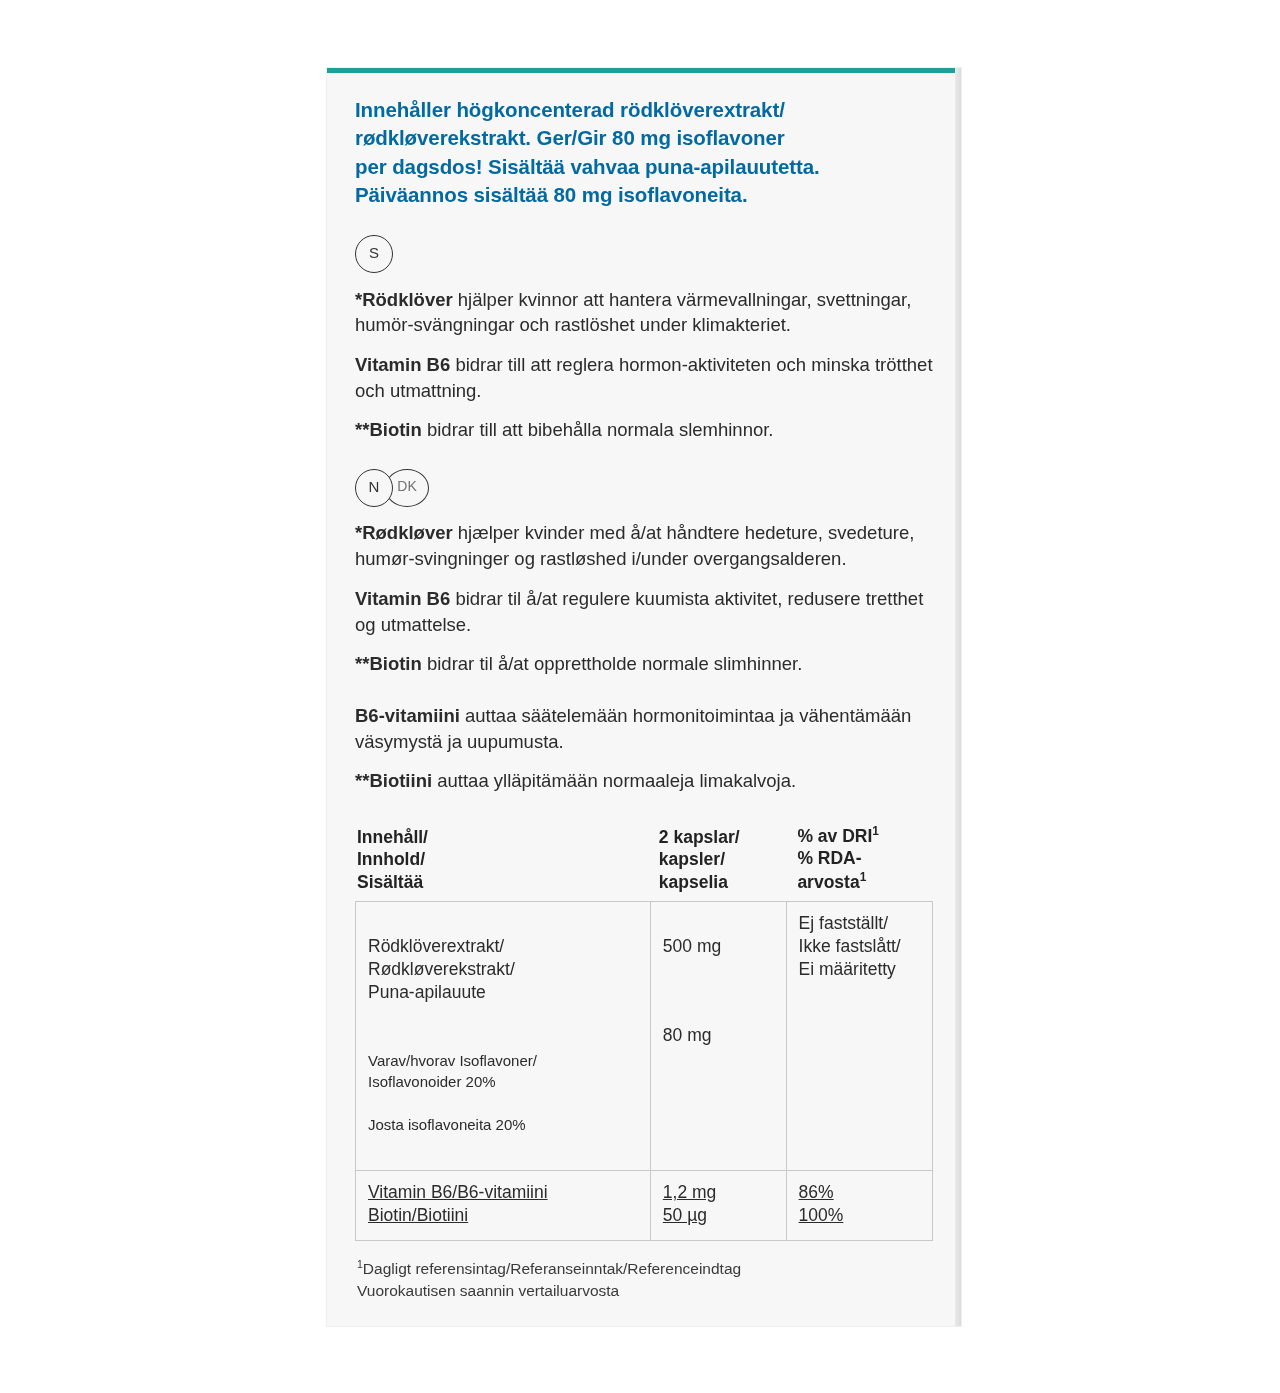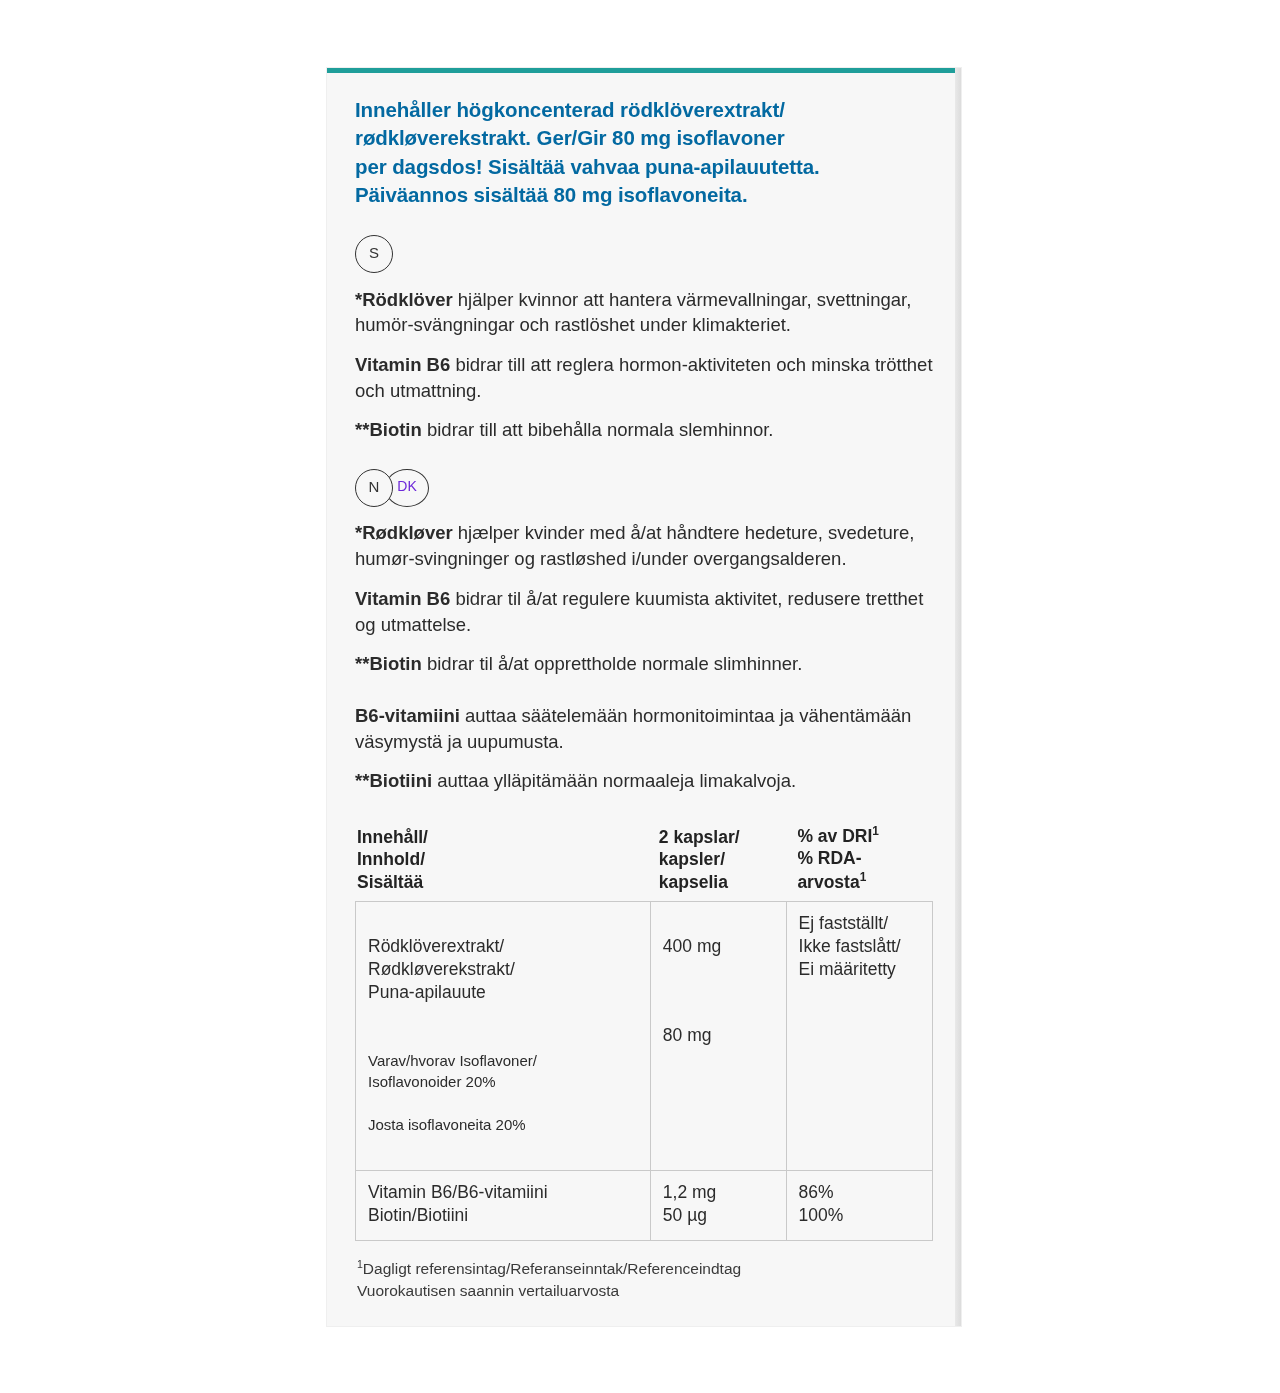--- a/index.html
+++ b/index.html
@@ -101,21 +101,21 @@
   }
   .badge-nodk .b1 {
     width: 36px; height: 36px; line-height: 33px;
     border: 1.6px solid #333; border-radius: 50%;
     text-align: center; font-size: 15px; color: #333;
     position: relative; z-index: 2; background: #f7f7f7;
   }
   .badge-nodk .b2 {
     width: 42px; height: 36px; line-height: 33px;
     border: 1.6px solid #333; border-radius: 50%;
-    text-align: center; font-size: 14px; color: #6d28d9;
+    text-align: center; font-size: 14px; color: #737373;
     margin-left: -8px; position: relative; z-index: 1;
   }
   .indent-text {
     text-indent: 58px;
   }
   .indent-text.wide {
     text-indent: 110px;
   }
   .badge-abs {
     position: absolute;
@@ -141,20 +141,21 @@
   .tbl-head .c3 { width: 135px; white-space: pre-line; }
 
   .tbl-box {
     border: 1.4px solid #c9c9c9;
   }
   .tbl-row {
     display: flex;
   }
   .tbl-row + .tbl-row {
     border-top: 1.4px solid #c9c9c9;
+    text-decoration: underline;
   }
   .cell {
     padding: 10px 10px 12px 12px;
     box-sizing: border-box;
     font-size: 17.5px;
     line-height: 1.32;
     color: #2b2b2b;
     white-space: pre-line;
   }
   .cell.c1 { width: 305px; border-right: 1.4px solid #c9c9c9; }
@@ -239,21 +240,21 @@
         <div class="tbl-row">
           <div class="cell c1">
             <div>Rödklöverextrakt/
 Rødkløverekstrakt/
 Puna-apilauute</div>
             <div class="sub">Varav/hvorav Isoflavoner/
 Isoflavonoider 20%</div>
             <div class="sub2">Josta isoflavoneita 20%</div>
           </div>
           <div class="cell c2">
-            <div>400 mg</div>
+            <div>500 mg</div>
             <div class="spacer-sm"></div>
             <div>80 mg</div>
           </div>
           <div class="cell c3">Ej fastställt/
 Ikke fastslått/
 Ei määritetty</div>
         </div>
 
         <div class="tbl-row">
           <div class="cell c1">Vitamin B6/B6-vitamiini

